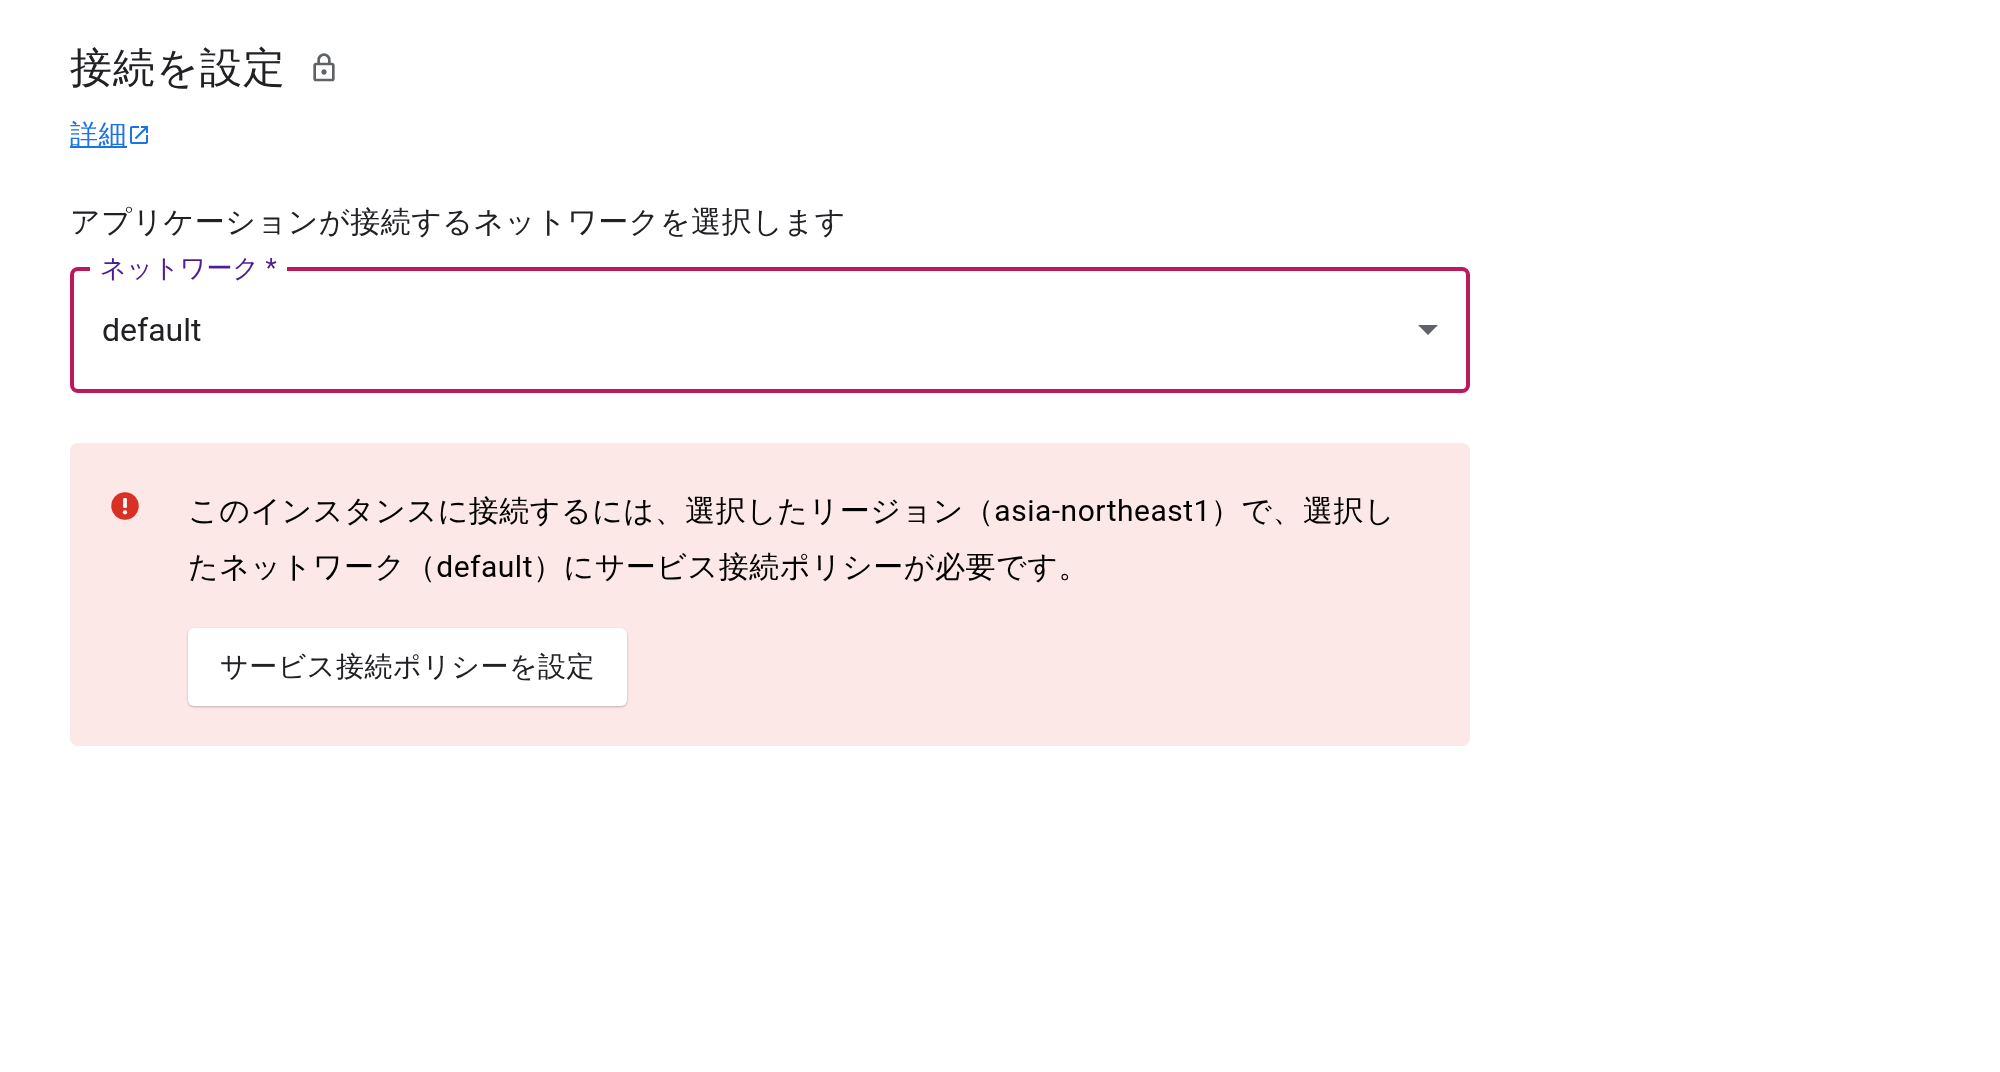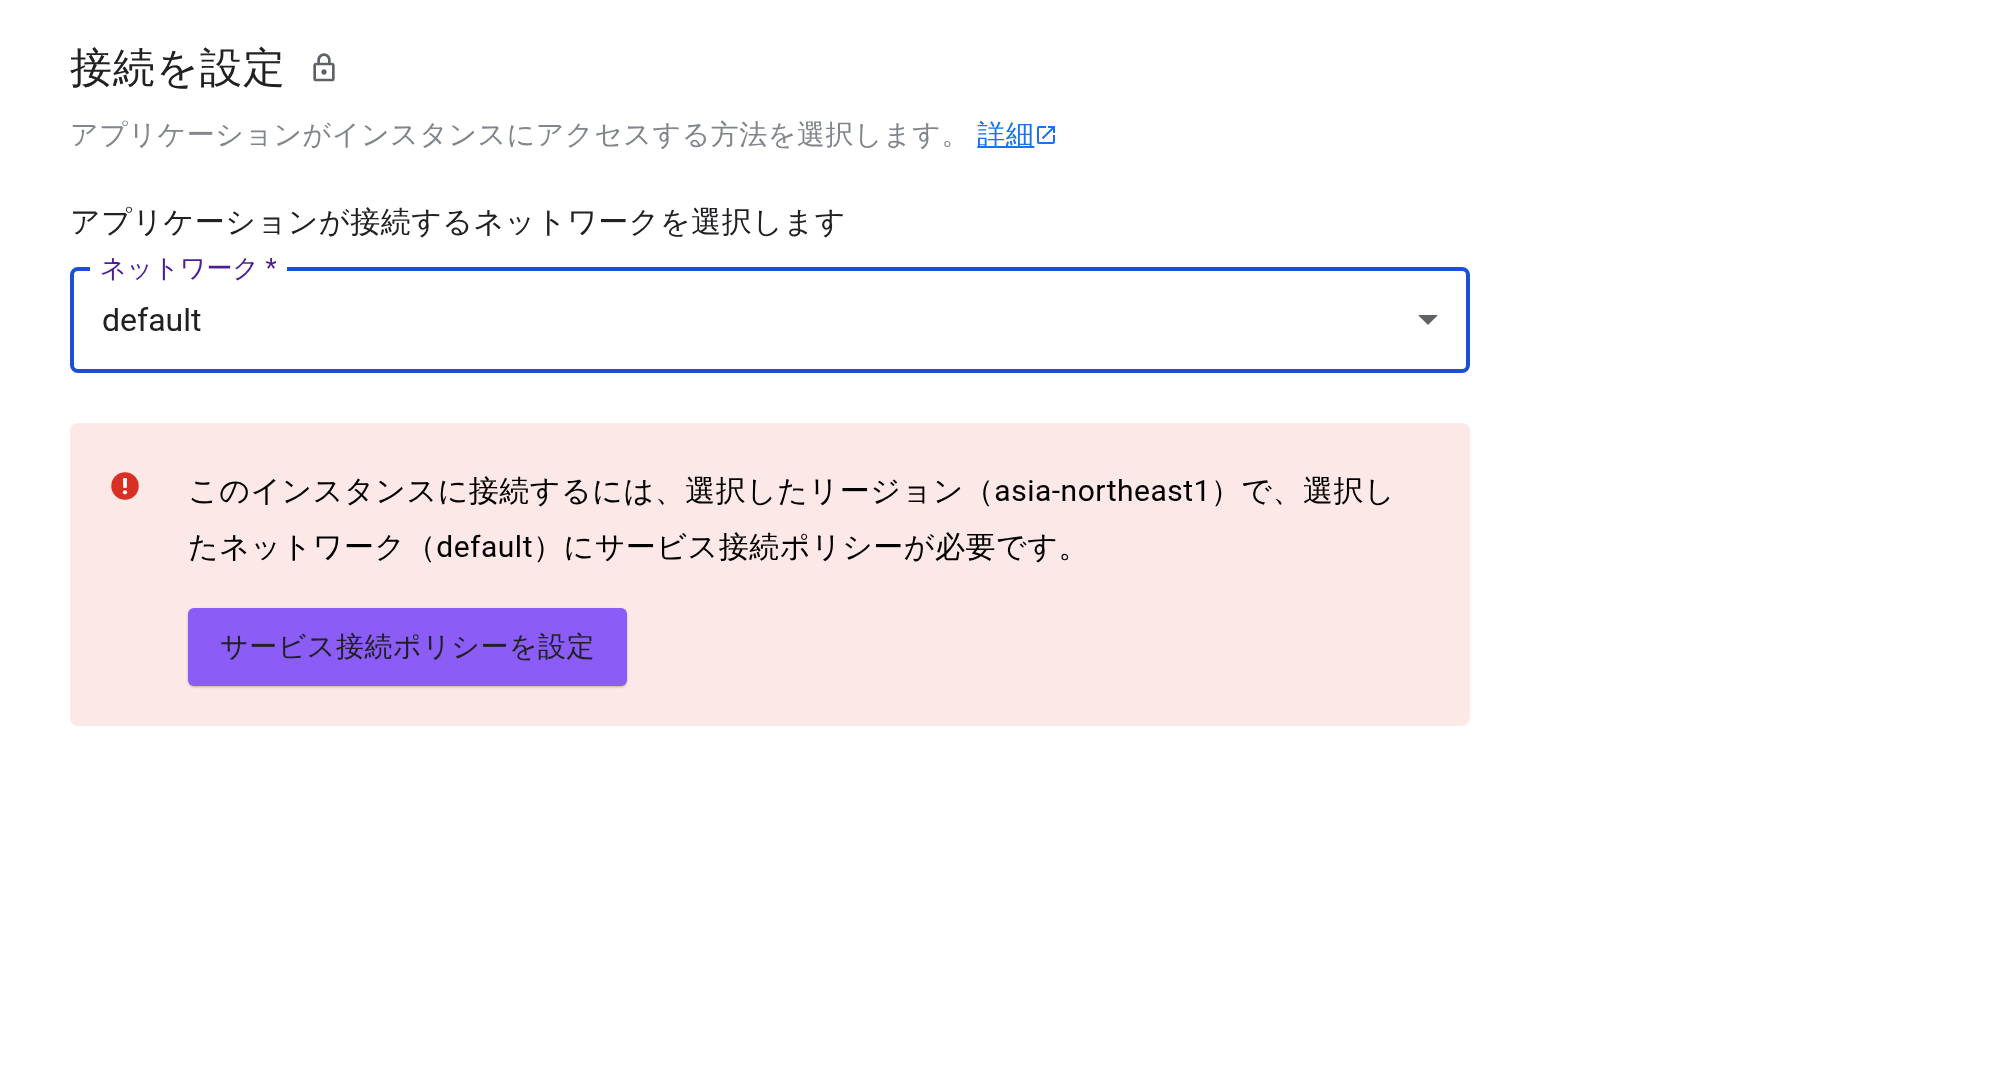--- a/index.html
+++ b/index.html
@@ -73,23 +73,23 @@
       top: -16px;
       left: 20px;
       background: #ffffff;
       padding: 0 10px;
       font-size: 26px;
       color: #4c1d95;
       font-weight: 400;
     }
     .select-box {
       width: 100%;
-      border: 4px solid #1d4ed8;
+      border: 4px solid #be185d;
       border-radius: 8px;
-      padding: 30px 28px;
+      padding: 40px 28px;
       font-size: 32px;
       color: #202124;
       display: flex;
       justify-content: space-between;
       align-items: center;
       cursor: pointer;
       background: #ffffff;
     }
     .dropdown-arrow {
       width: 0;
@@ -118,21 +118,21 @@
       flex: 1;
     }
     .error-message {
       font-size: 30px;
       color: #000000;
       line-height: 1.85;
       margin-bottom: 34px;
       letter-spacing: 0.5px;
     }
     .action-button {
-      background: #8b5cf6;
+      background: #ffffff;
       border: none;
       border-radius: 6px;
       padding: 20px 32px;
       font-size: 28px;
       color: #202124;
       cursor: pointer;
       box-shadow: 0 1px 2px rgba(0,0,0,0.15), 0 1px 3px rgba(0,0,0,0.1);
       letter-spacing: 0.5px;
       font-family: inherit;
     }
@@ -145,21 +145,20 @@
   <h2 class="section-title">
     <span>接続を設定</span>
     <span class="lock-icon">
       <svg viewBox="0 0 24 24">
         <path d="M18 8h-1V6c0-2.76-2.24-5-5-5S7 3.24 7 6v2H6c-1.1 0-2 .9-2 2v10c0 1.1.9 2 2 2h12c1.1 0 2-.9 2-2V10c0-1.1-.9-2-2-2zM9 6c0-1.66 1.34-3 3-3s3 1.34 3 3v2H9V6zm9 14H6V10h12v10zm-6-3c1.1 0 2-.9 2-2s-.9-2-2-2-2 .9-2 2 .9 2 2 2z"></path>
       </svg>
     </span>
   </h2>
 
   <p class="description">
-    <span>アプリケーションがインスタンスにアクセスする方法を選択します。</span>
     <a href="#" class="learn-more-link">
       <span>詳細</span>
       <span class="external-icon">
         <svg viewBox="0 0 24 24">
           <path d="M19 19H5V5h7V3H5c-1.11 0-2 .9-2 2v14c0 1.1.89 2 2 2h14c1.1 0 2-.9 2-2v-7h-2v7zM14 3v2h3.59l-9.83 9.83 1.41 1.41L19 6.41V10h2V3h-7z"></path>
         </svg>
       </span>
     </a>
   </p>
 

